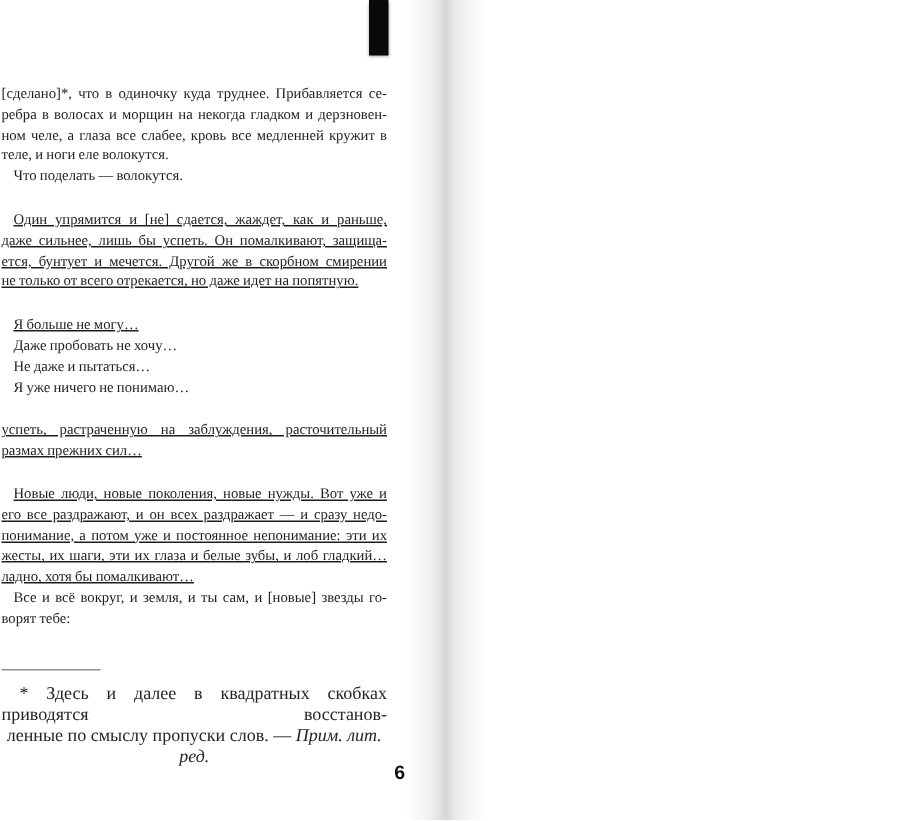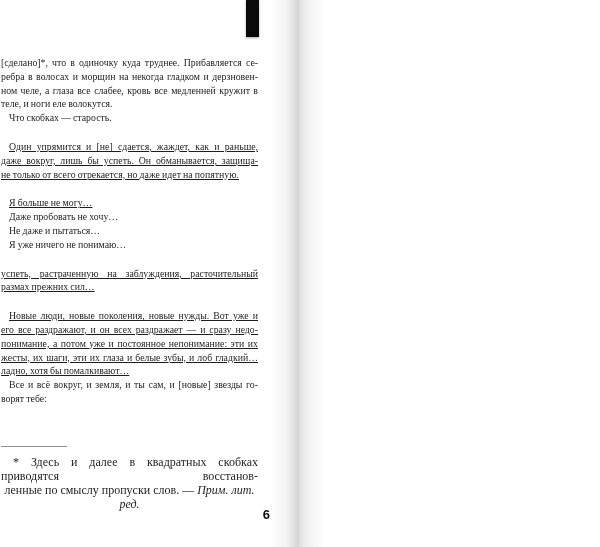--- a/index.html
+++ b/index.html
@@ -78,25 +78,26 @@
 
   <div class="page page-left">
     <div class="textblock tb-left" id="left-text">
         <div class="para">
           <div class="line first">[сделано]*, что в одиночку куда труднее. Прибавляется се-</div>
           <div class="line">ребра в волосах и морщин на некогда гладком и дерзновен-</div>
           <div class="line">ном челе, а глаза все слабее, кровь все медленней кружит в</div>
           <div class="line last">теле, и ноги еле волокутся.</div>
         </div>
         <div class="para indent">
-          <div class="line first last">Что скобках — старость.</div>
+          <div class="line first last">Что поделать — волокутся.</div>
         </div>
         <div class="para indent gap">
           <div class="line first">Один упрямится и [не] сдается, жаждет, как и раньше,</div>
-          <div class="line">даже вокруг, лишь бы успеть. Он обманывается, защища-</div>
+          <div class="line">даже сильнее, лишь бы успеть. Он помалкивают, защища-</div>
+          <div class="line">ется, бунтует и мечется. Другой же в скорбном смирении</div>
           <div class="line last">не только от всего отрекается, но даже идет на попятную.</div>
         </div>
         <div class="para indent gap">
           <div class="line first last">Я больше не могу…</div>
         </div>
         <div class="para indent">
           <div class="line first last">Даже пробовать не хочу…</div>
         </div>
         <div class="para indent">
           <div class="line first last">Не даже и пытаться…</div>

